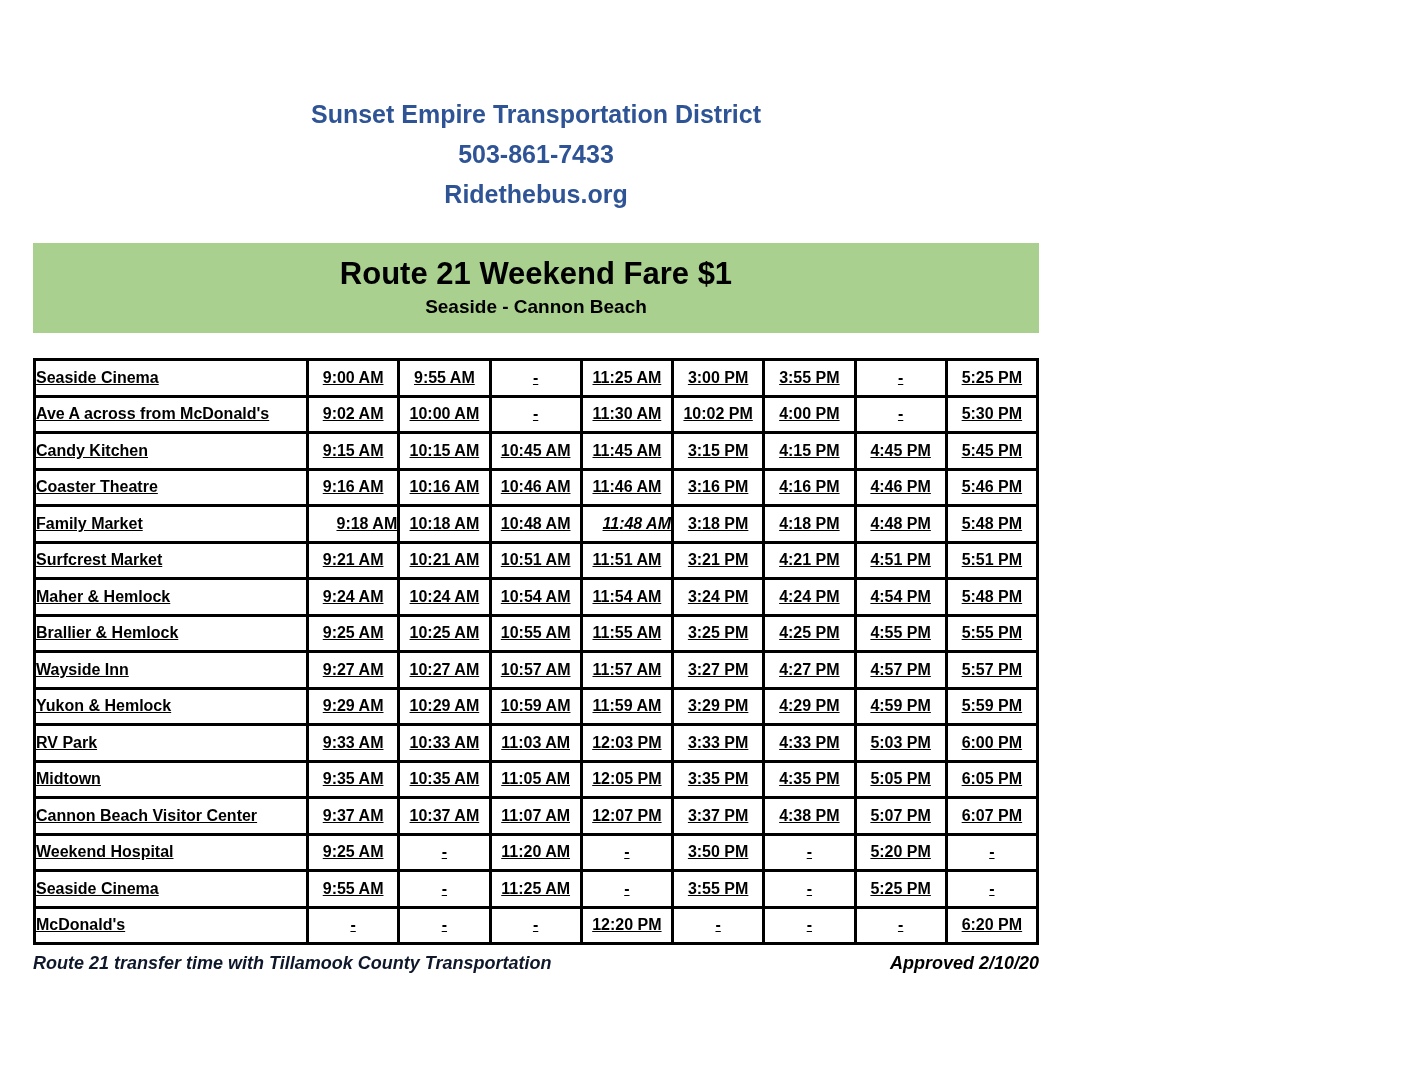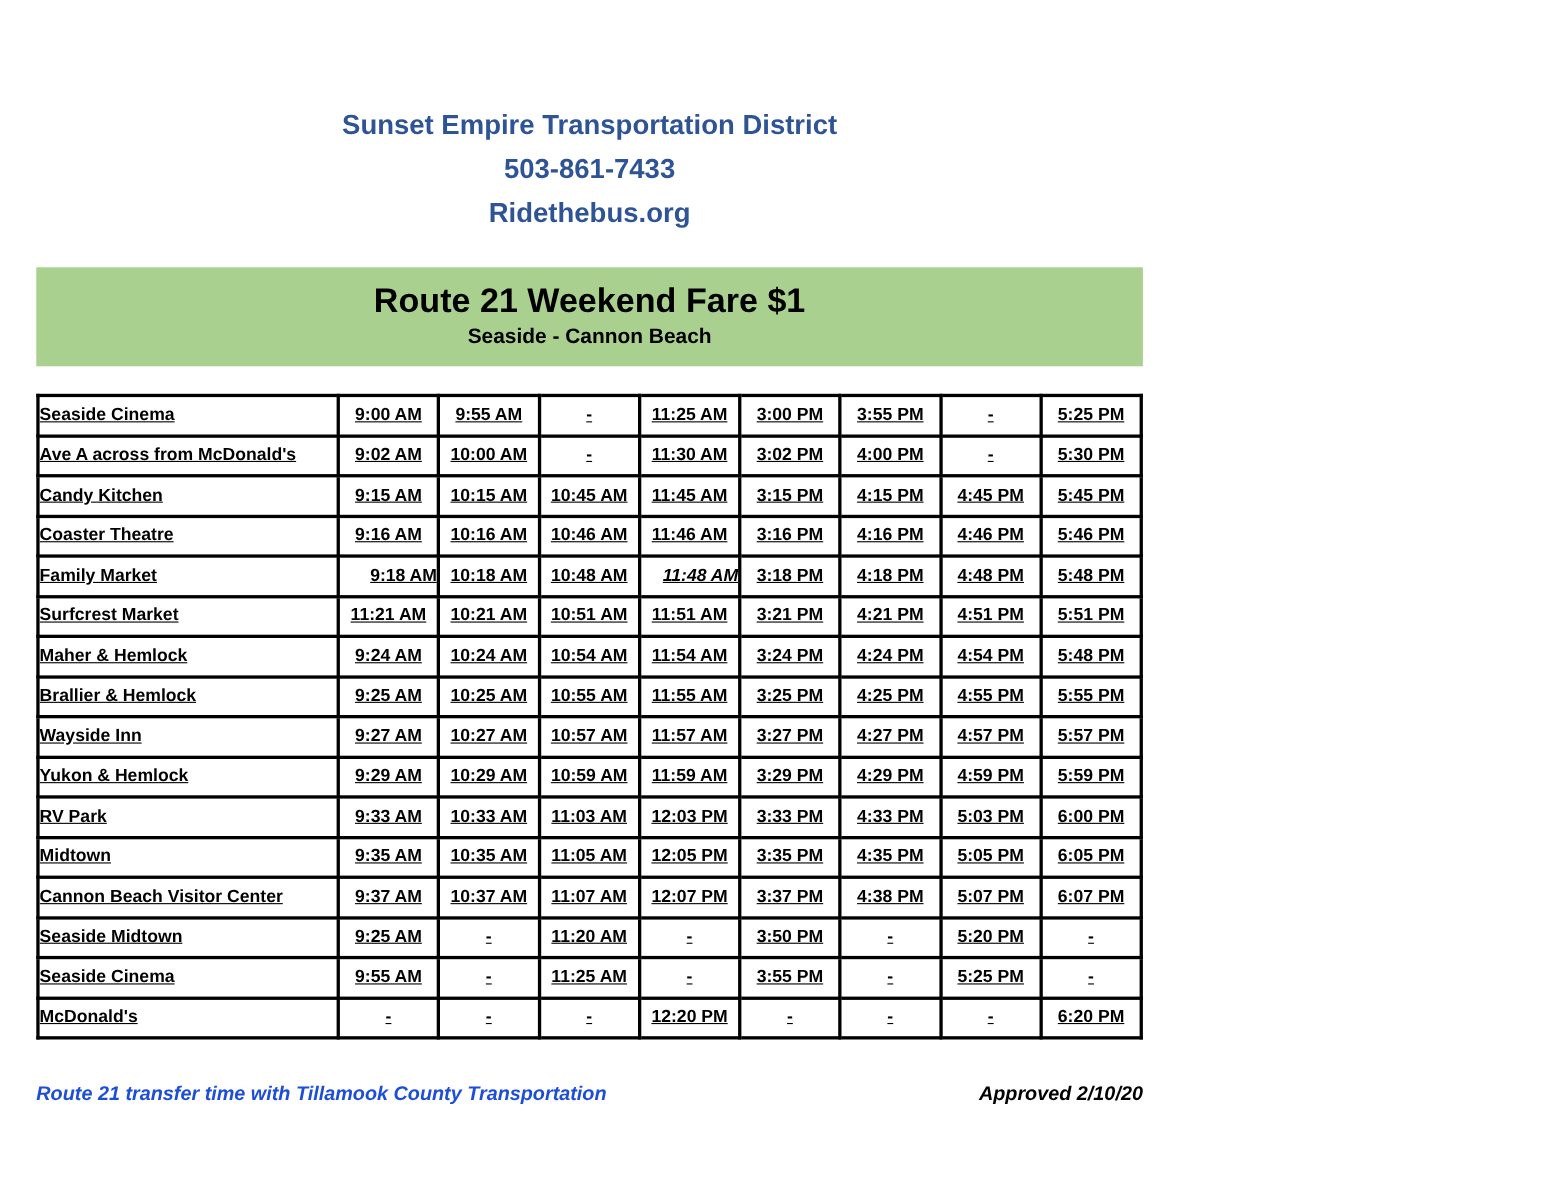--- a/index.html
+++ b/index.html
@@ -84,21 +84,21 @@
     left: 33px;
     top: 953px;
     width: 1006px;
     display: flex;
     justify-content: space-between;
     align-items: baseline;
     font-weight: bold;
     font-style: italic;
     font-size: 18px;
   }
-  .transfer-note { color: #1d4ed8; margin-top: 31px; }
+  .transfer-note { color: #0f172a; }
   .approved-date { color: #000000; }
 </style>
 </head>
 <body>
 
 <div class="page">
 
   <div class="doc-header">
     <div>Sunset Empire Transportation District</div>
     <div>503-861-7433</div>
@@ -133,21 +133,21 @@
         <td class="time">3:55 PM</td>
         <td class="time">-</td>
         <td class="time">5:25 PM</td>
       </tr>
       <tr>
         <td class="stop">Ave A across from McDonald's</td>
         <td class="time">9:02 AM</td>
         <td class="time">10:00 AM</td>
         <td class="time">-</td>
         <td class="time">11:30 AM</td>
-        <td class="time">3:02 PM</td>
+        <td class="time">10:02 PM</td>
         <td class="time">4:00 PM</td>
         <td class="time">-</td>
         <td class="time">5:30 PM</td>
       </tr>
       <tr>
         <td class="stop">Candy Kitchen</td>
         <td class="time">9:15 AM</td>
         <td class="time">10:15 AM</td>
         <td class="time">10:45 AM</td>
         <td class="time">11:45 AM</td>
@@ -173,21 +173,21 @@
         <td class="time">10:18 AM</td>
         <td class="time">10:48 AM</td>
         <td class="time red italic">11:48 AM</td>
         <td class="time">3:18 PM</td>
         <td class="time">4:18 PM</td>
         <td class="time">4:48 PM</td>
         <td class="time">5:48 PM</td>
       </tr>
       <tr>
         <td class="stop">Surfcrest Market</td>
-        <td class="time">11:21 AM</td>
+        <td class="time">9:21 AM</td>
         <td class="time">10:21 AM</td>
         <td class="time">10:51 AM</td>
         <td class="time">11:51 AM</td>
         <td class="time">3:21 PM</td>
         <td class="time">4:21 PM</td>
         <td class="time">4:51 PM</td>
         <td class="time">5:51 PM</td>
       </tr>
       <tr>
         <td class="stop">Maher &amp; Hemlock</td>
@@ -260,21 +260,21 @@
         <td class="time">9:37 AM</td>
         <td class="time">10:37 AM</td>
         <td class="time">11:07 AM</td>
         <td class="time">12:07 PM</td>
         <td class="time">3:37 PM</td>
         <td class="time">4:38 PM</td>
         <td class="time">5:07 PM</td>
         <td class="time">6:07 PM</td>
       </tr>
       <tr>
-        <td class="stop">Seaside Midtown</td>
+        <td class="stop">Weekend Hospital</td>
         <td class="time">9:25 AM</td>
         <td class="time">-</td>
         <td class="time">11:20 AM</td>
         <td class="time">-</td>
         <td class="time">3:50 PM</td>
         <td class="time">-</td>
         <td class="time">5:20 PM</td>
         <td class="time">-</td>
       </tr>
       <tr>

